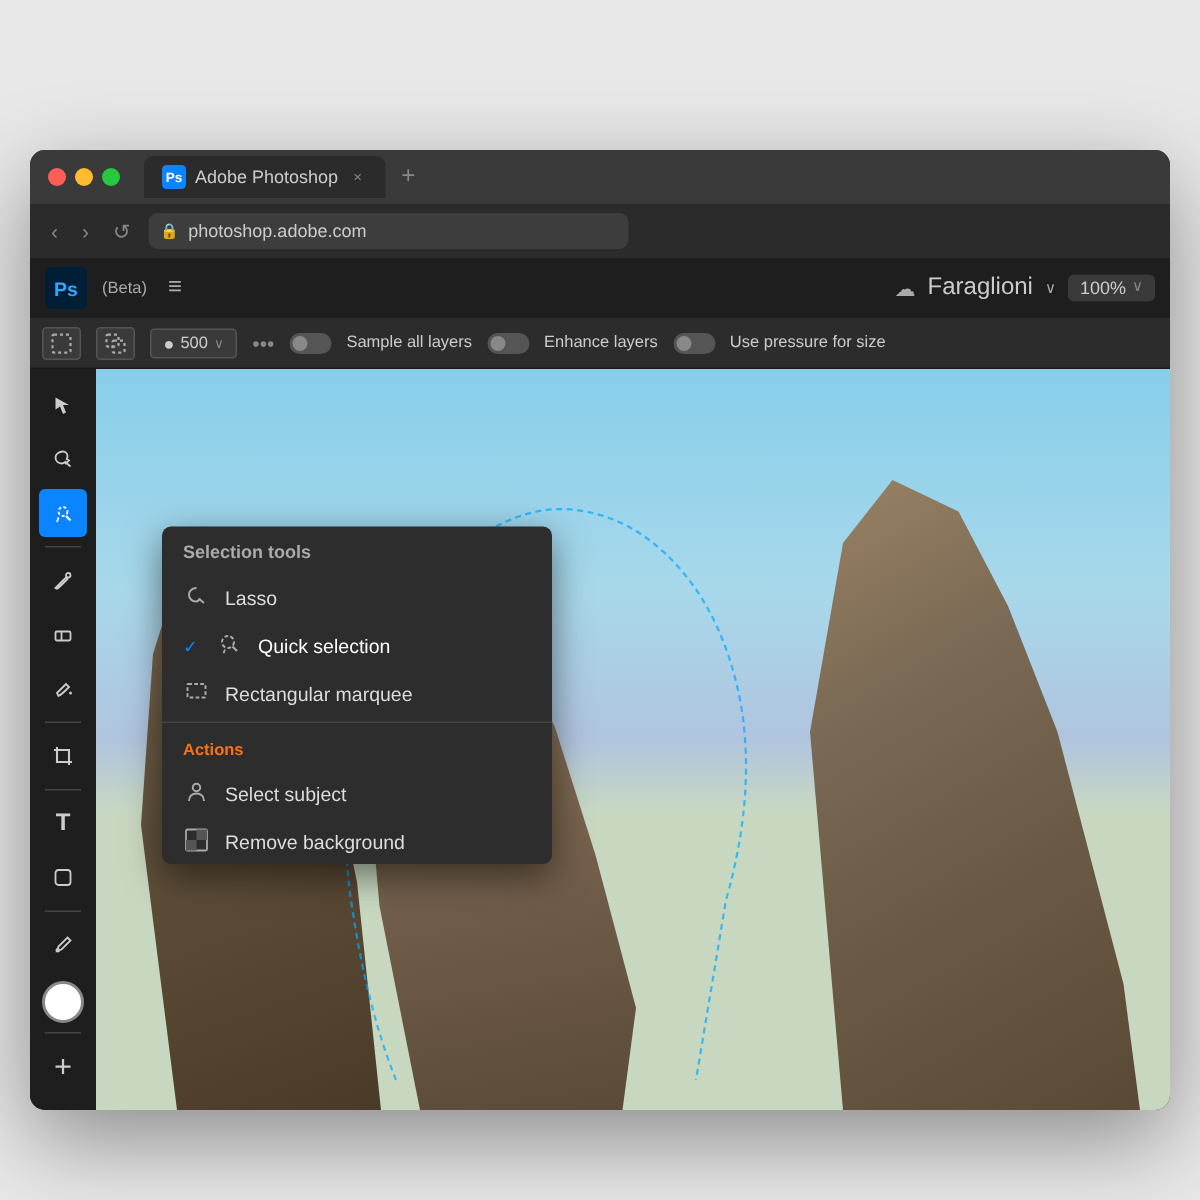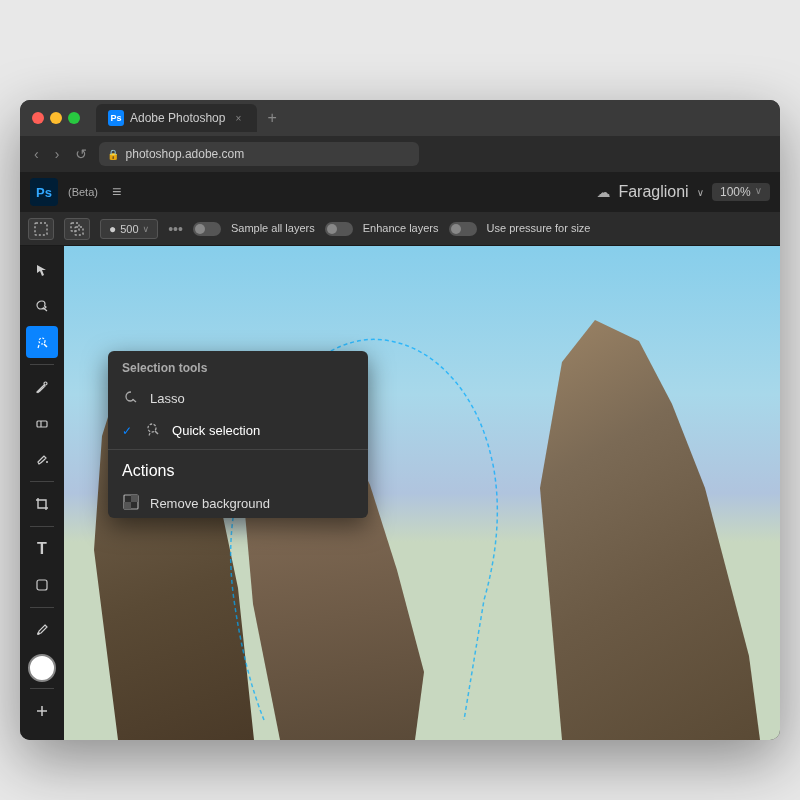--- a/index.html
+++ b/index.html
@@ -433,23 +433,23 @@
       margin-right: 2px;
     }
 
     .panel-divider {
       height: 1px;
       background: #444;
       margin: 4px 0;
     }
 
     .panel-section-actions {
-      font-size: 16px;
-      font-weight: 400;
-      color: #ffffff;
+      font-size: 11px;
+      font-weight: 700;
+      color: #f97316;
       padding: 8px 14px 6px;
     }
 
   </style>
 </head>
 <body>
 
 <div class="browser-window">
 
   <div class="title-bar">
@@ -630,26 +630,43 @@
               <svg width="16" height="16" viewBox="0 0 16 16" fill="none">
                 <circle cx="7" cy="7" r="4" stroke="#aaa" stroke-width="1.3" fill="none" stroke-dasharray="2.5 1.5"></circle>
                 <line x1="10" y1="10" x2="13" y2="13" stroke="#aaa" stroke-width="1.5"></line>
                 <path d="M5 12L4 14.5" stroke="#aaa" stroke-width="1.2"></path>
               </svg>
             </div>
             <span>Quick selection</span>
           </div>
 
 
+          <div class="panel-item">
+            <div class="panel-item-icon">
+              <svg width="16" height="16" viewBox="0 0 16 16" fill="none">
+                <rect x="2" y="3" width="12" height="9" rx="0.5" stroke="#aaa" stroke-width="1.3" fill="none" stroke-dasharray="2.5 1.5"></rect>
+              </svg>
+            </div>
+            <span>Rectangular marquee</span>
+          </div>
 
 
           <div class="panel-divider"></div>
 
           <div class="panel-section-actions">Actions</div>
 
+          <div class="panel-item">
+            <div class="panel-item-icon">
+              <svg width="16" height="16" viewBox="0 0 16 16" fill="none">
+                <circle cx="8" cy="5" r="2.5" stroke="#aaa" stroke-width="1.3" fill="none"></circle>
+                <path d="M3 14C3 11 5 9 8 9C11 9 13 11 13 14" stroke="#aaa" stroke-width="1.3" fill="none"></path>
+              </svg>
+            </div>
+            <span>Select subject</span>
+          </div>
 
           <div class="panel-item">
             <div class="panel-item-icon">
               <svg width="16" height="16" viewBox="0 0 16 16" fill="none">
                 <rect x="1" y="1" width="14" height="14" rx="1" stroke="#aaa" stroke-width="1.2" fill="none"></rect>
                 <rect x="1" y="8" width="7" height="7" fill="#555"></rect>
                 <rect x="8" y="1" width="7" height="7" fill="#555"></rect>
               </svg>
             </div>
             <span>Remove background</span>

